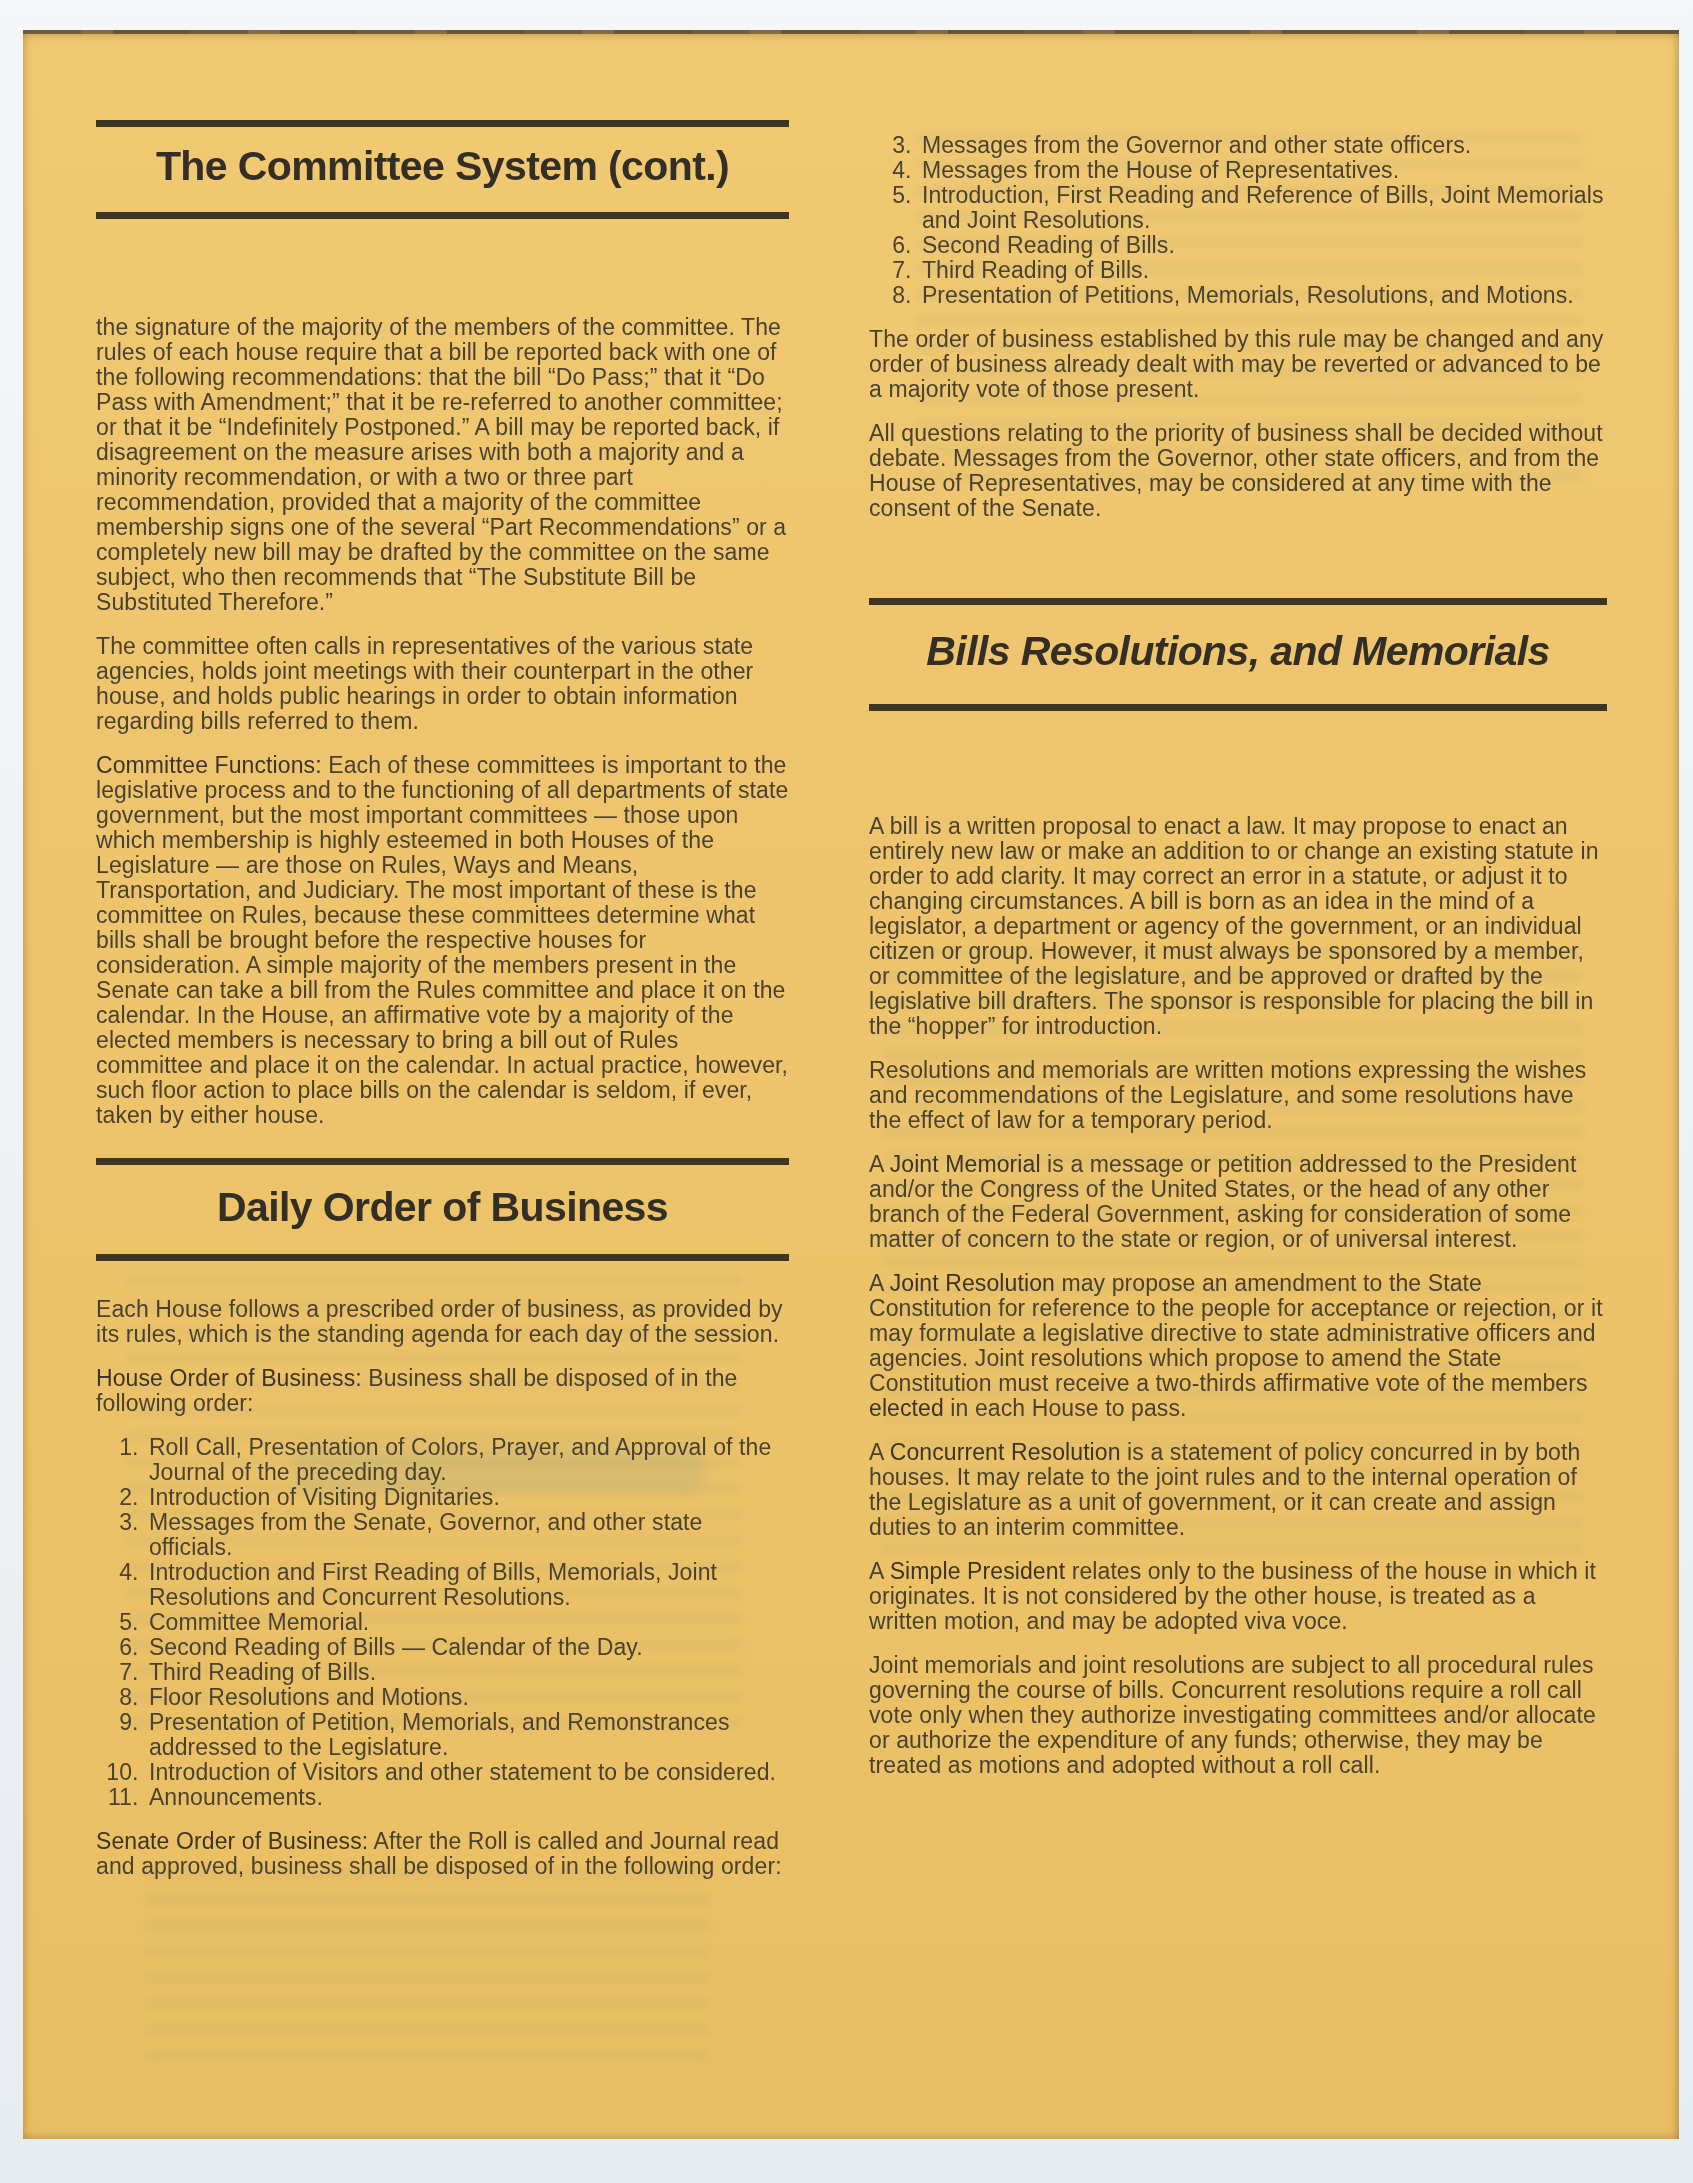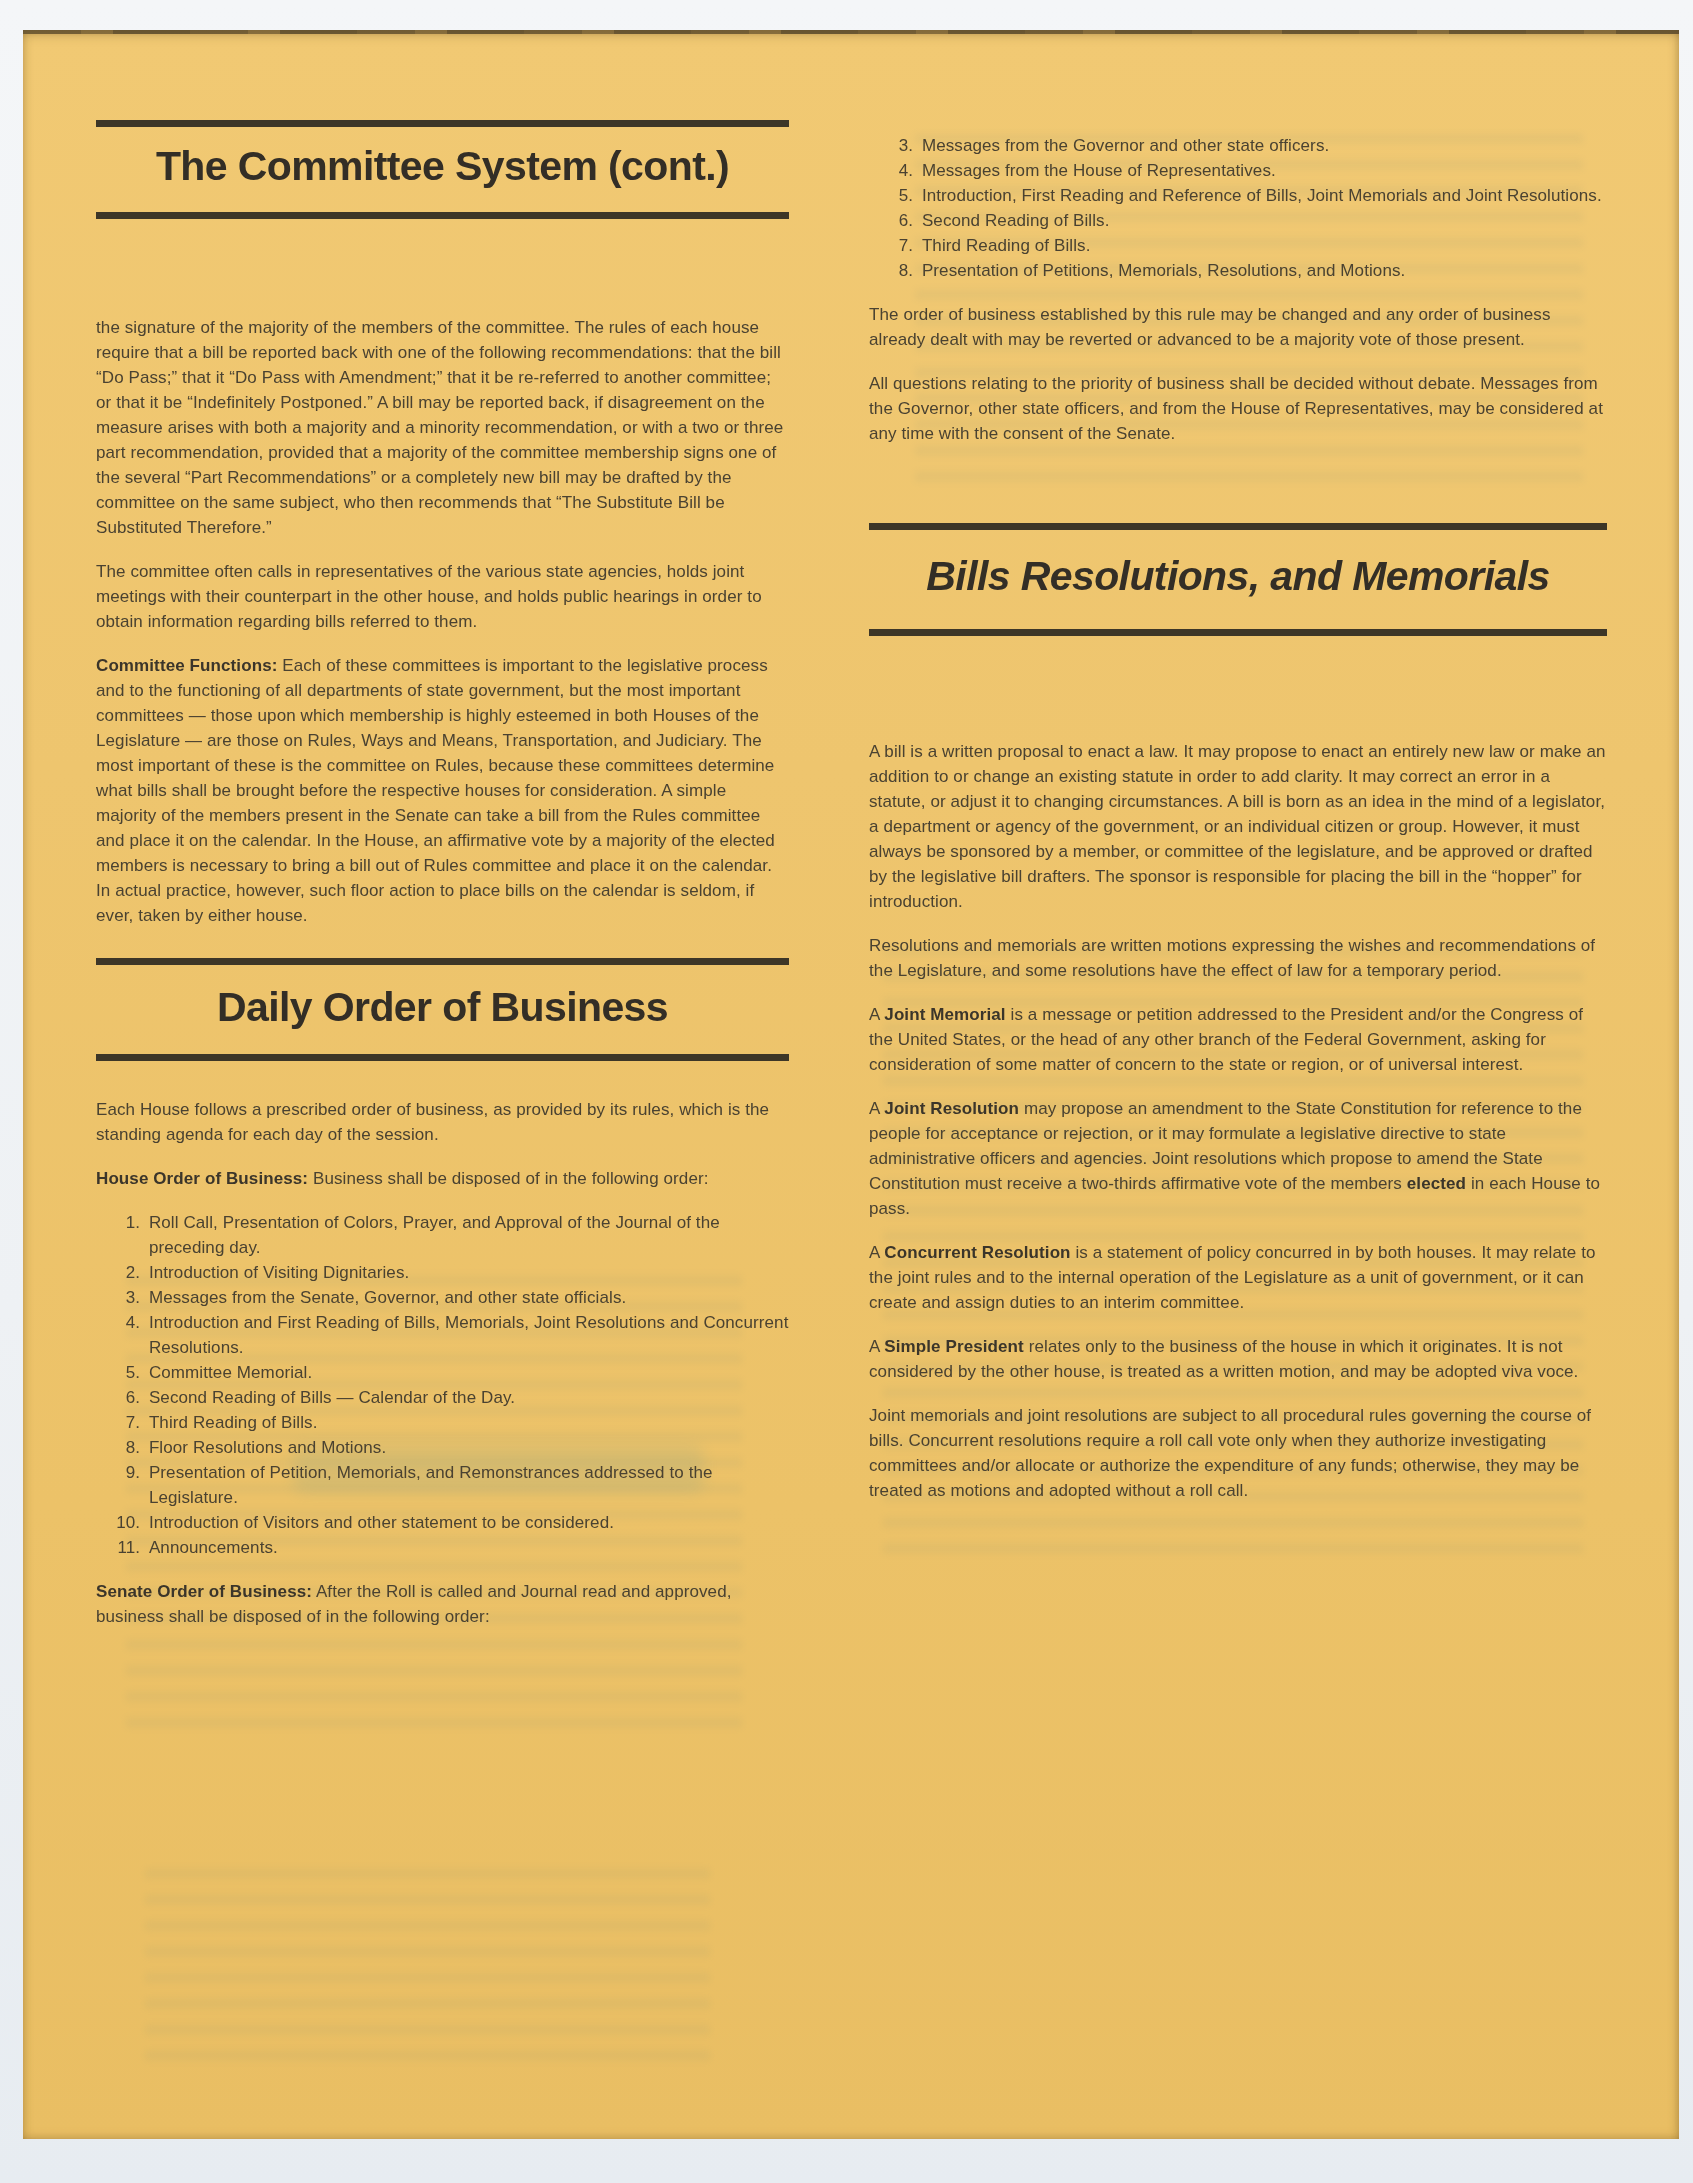--- a/index.html
+++ b/index.html
@@ -22,26 +22,26 @@
   .torn-edge {
     position: absolute; top: 0; left: 0; right: 0; height: 4.5px;
     background: repeating-linear-gradient(90deg, #64512e 0 58px, #7a6236 58px 90px, #59482a 90px 167px);
     opacity: .85;
   }
   .col { position: absolute; color: #4a4231; }
   .col-left  { left: 73px; top: 90px; width: 693px; }
   .col-right { left: 846px; top: 103px; width: 738px; }
 
   .para, .num-list {
-    font-size: 17px; line-height: 25px;
+    font-size: 23px; line-height: 25px;
     letter-spacing: 0.1px;
     color: #4a4231;
   }
   .para { margin: 0 0 19px 0; }
-  .para b, .lead { font-weight: 700; color: #3b352a; }
+  .para b, .lead { font-weight: 400; color: #3b352a; }
 
   .rule-header {
     border-top: 7px solid #3d3627;
     border-bottom: 7px solid #3d3627;
     text-align: center;
     font-size: 41px; font-weight: 700;
     letter-spacing: -0.6px;
     color: #332e26;
     margin: 0;
   }

